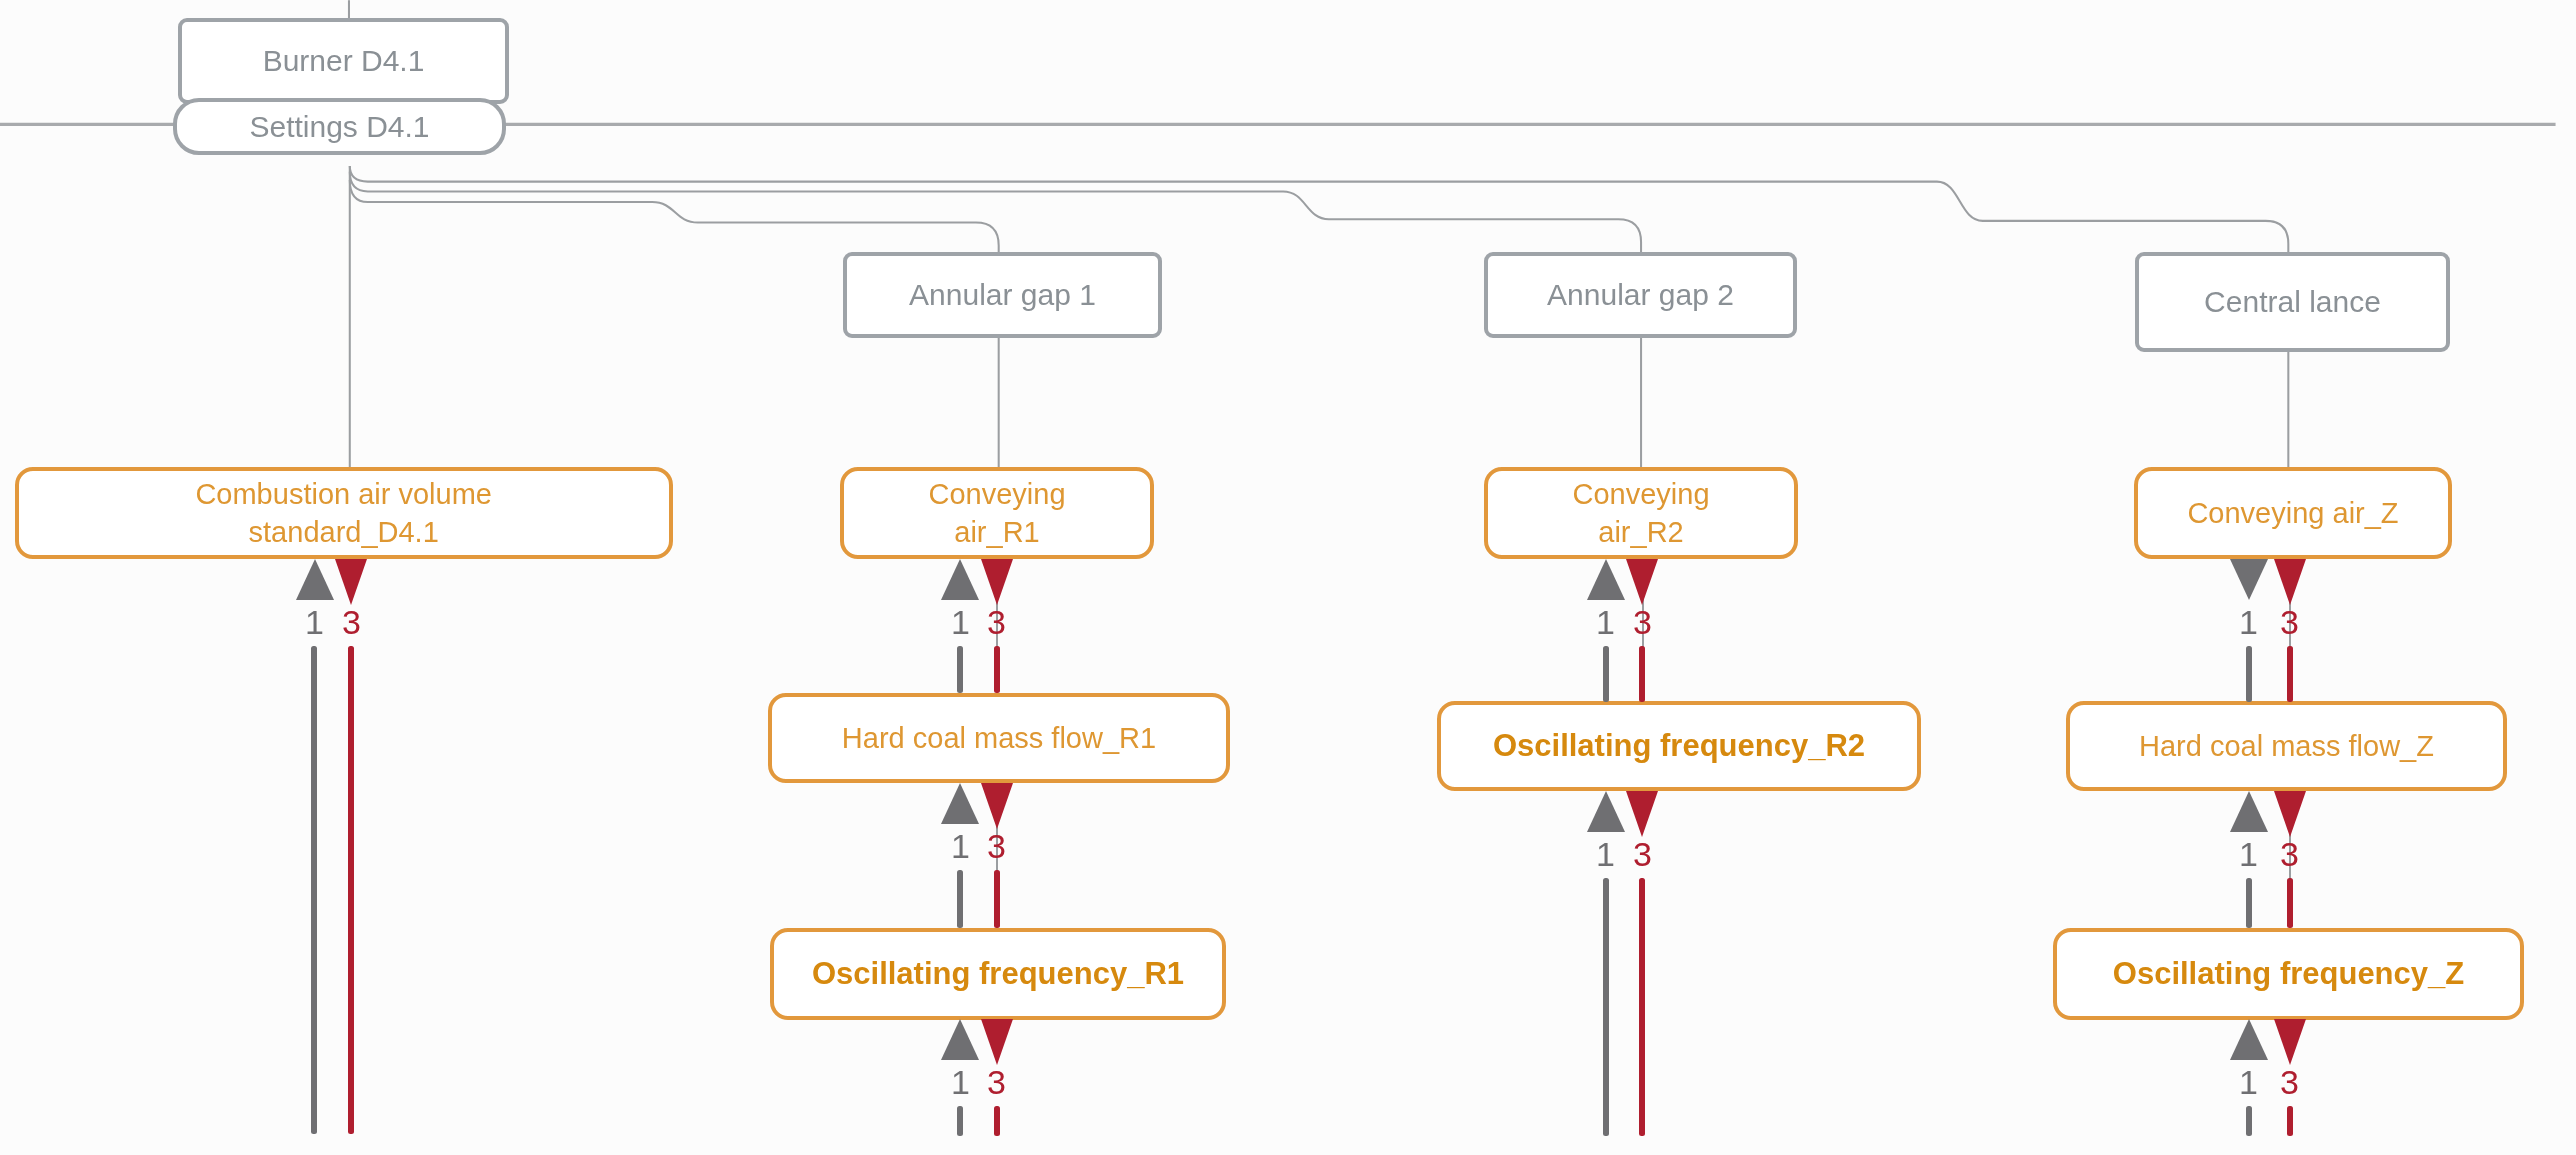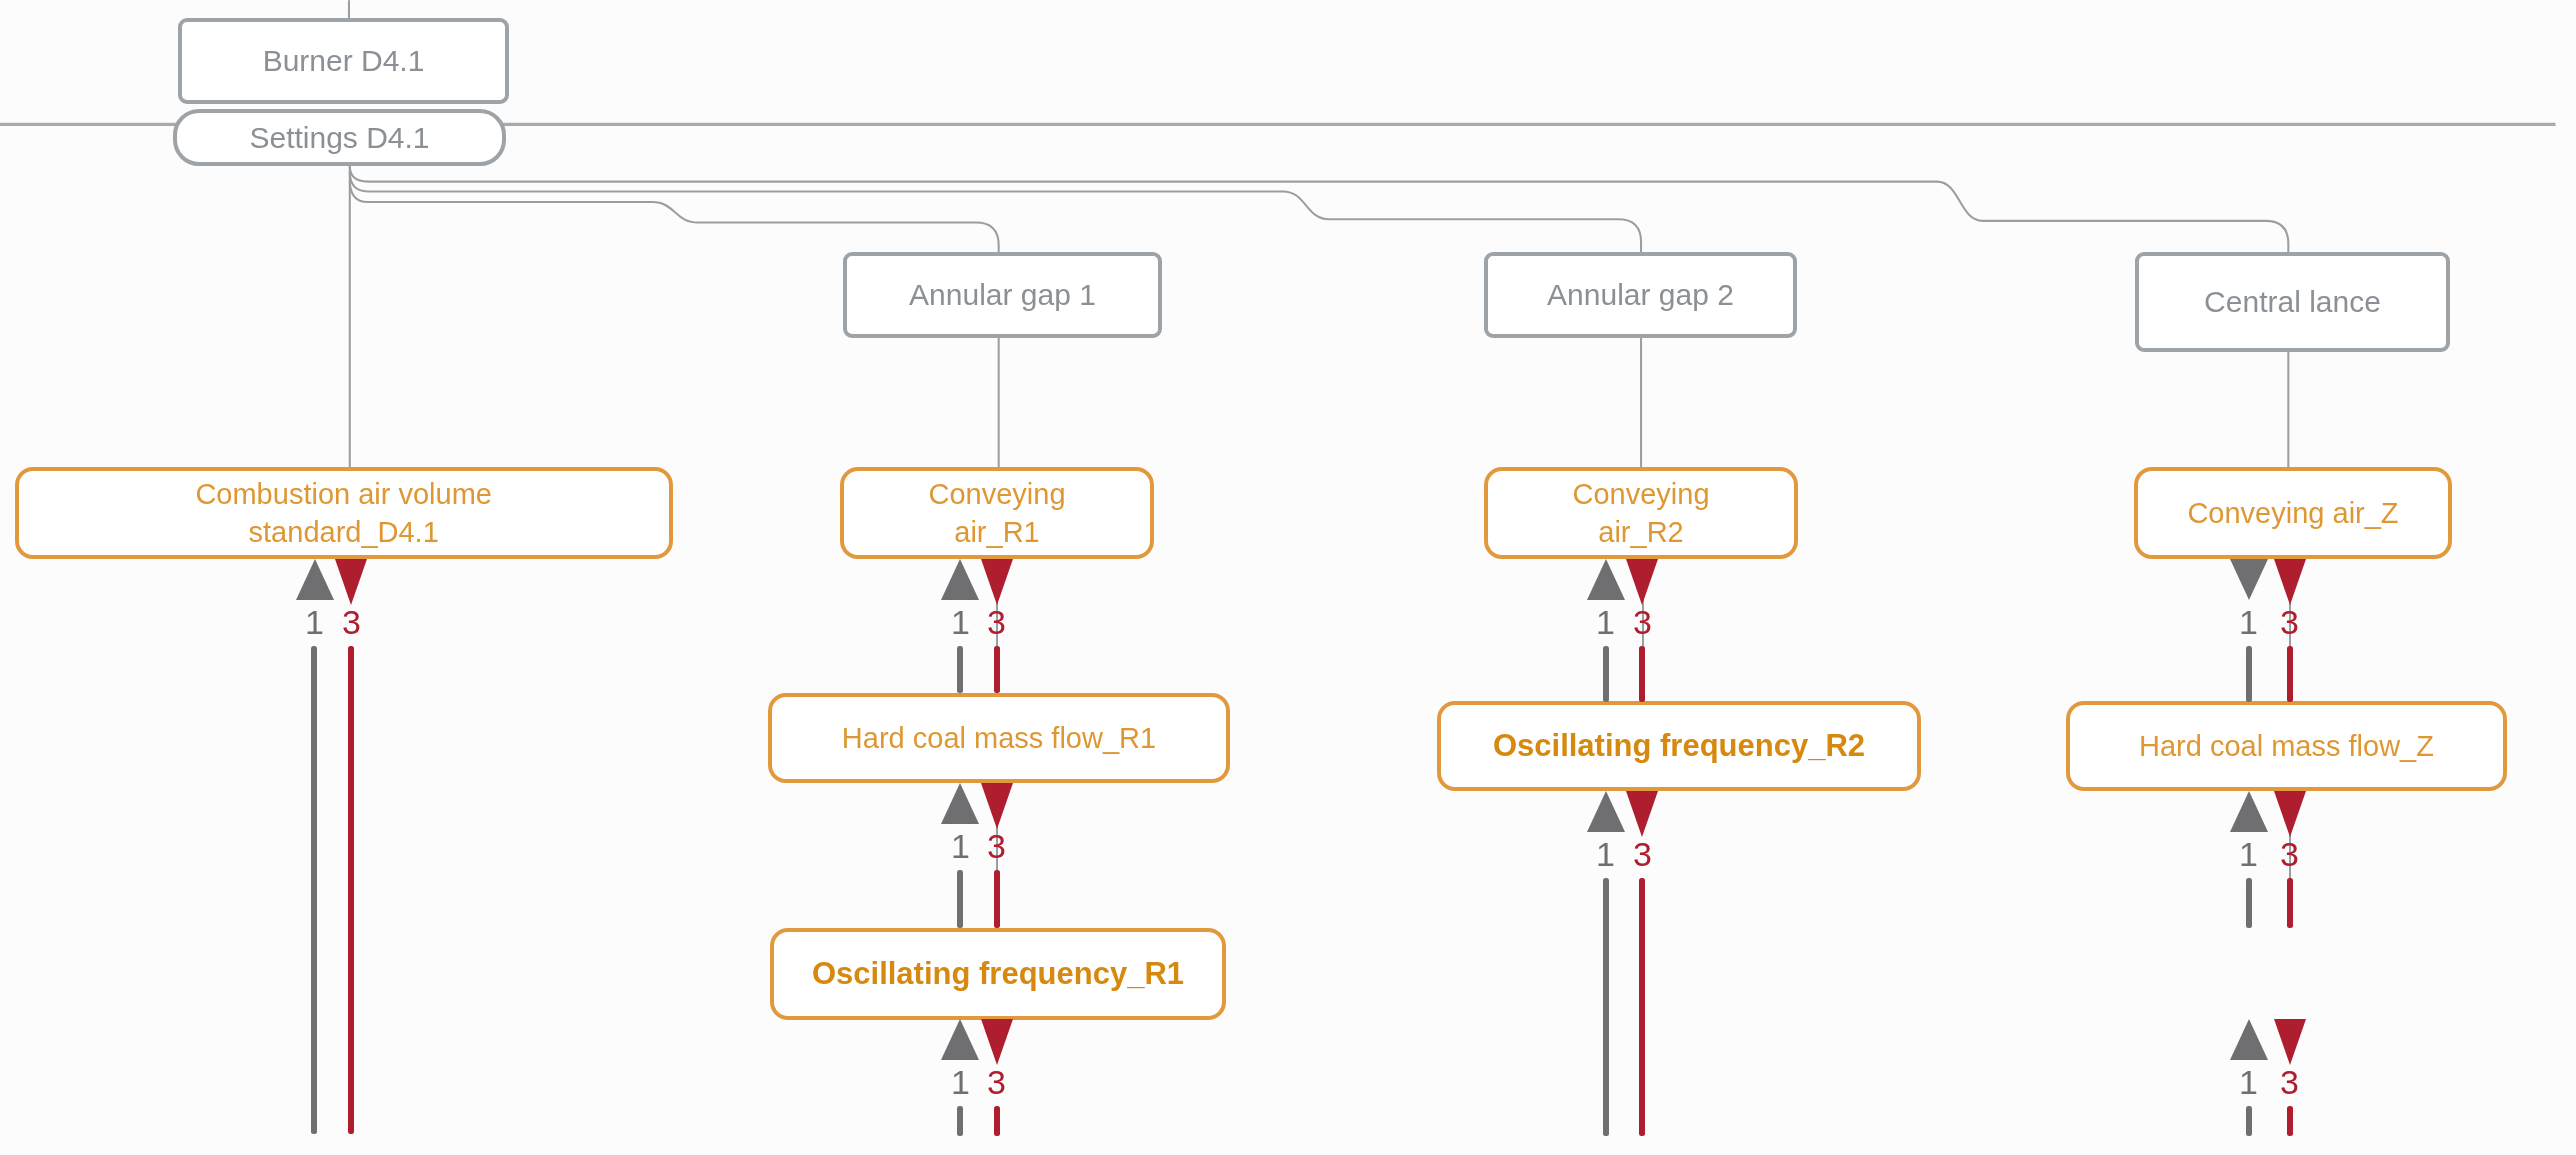--- a/index.html
+++ b/index.html
@@ -53,21 +53,21 @@
     <path class="edge" d="M 428 210 Q 428 234 450 234 H 1570 C 1598 234 1598 268 1626 268 H 1980 Q 2008 268 2008 296 V 308"></path>
     <path class="edge" d="M 428 220 Q 428 247 450 247 H 798 C 826 247 826 272 854 272 H 1194 Q 1222 272 1222 300 V 308"></path>
     <path class="edge" d="M 1222 413 V 572"></path>
     <path class="edge" d="M 2008 413 V 572"></path>
     <path class="edge" d="M 2800 413 V 572"></path>
   </svg>
 
   <div class="node gray-node" style="left:178px;top:18px;width:331px;height:86px;">
     <span>Burner D4.1</span>
   </div>
-  <div class="node gray-node" style="left:173px;top:109px;width:333px;height:57px;border-radius:26px;">
+  <div class="node gray-node" style="left:173px;top:98px;width:333px;height:57px;border-radius:26px;">
     <span>Settings D4.1</span>
   </div>
   <div class="node gray-node" style="left:843px;top:252px;width:319px;height:86px;text-align:right;">
     <span>Annular gap 1</span>
   </div>
   <div class="node gray-node" style="left:1484px;top:252px;width:313px;height:86px;">
     <span>Annular gap 2</span>
   </div>
   <div class="node gray-node" style="left:2135px;top:252px;width:315px;height:100px;">
     <span>Central lance</span>
@@ -94,20 +94,23 @@
   </div>
   <div class="node orange-node bold" style="left:1393px;top:701px;width:484px;height:90px;margin-left:44px;">
     <span>Oscillating frequency_R2</span>
   </div>
   <div class="node orange-node" style="left:2066px;top:701px;width:441px;height:90px;">
     <span>Hard coal mass flow_Z</span>
   </div>
 
   <div class="node orange-node bold" style="left:770px;top:928px;width:456px;height:92px;">
     <span>Oscillating frequency_R1</span>
+  </div>
+  <div class="node orange-node bold" style="left:2053px;top:928px;width:471px;height:92px;">
+    <span>Oscillating frequency_Z</span>
   </div>
 
   <div id="connectors">
       <div class="tri up" style="left: 296px; top: 559px;"></div>
       <div class="tri down-red" style="left: 335px; top: 559px;"></div>
       <div class="num gray" style="left: 282px; top: 603px;">1</div>
       <div class="num red" style="left: 319px; top: 603px;">3</div>
       <div class="vline gray" style="left: 311px; top: 646px; height: 488px;"></div>
       <div class="vline red" style="left: 348px; top: 646px; height: 488px;"></div>
       <div class="thin-v" style="left: 996px; top: 559px; height: 134px;"></div>

